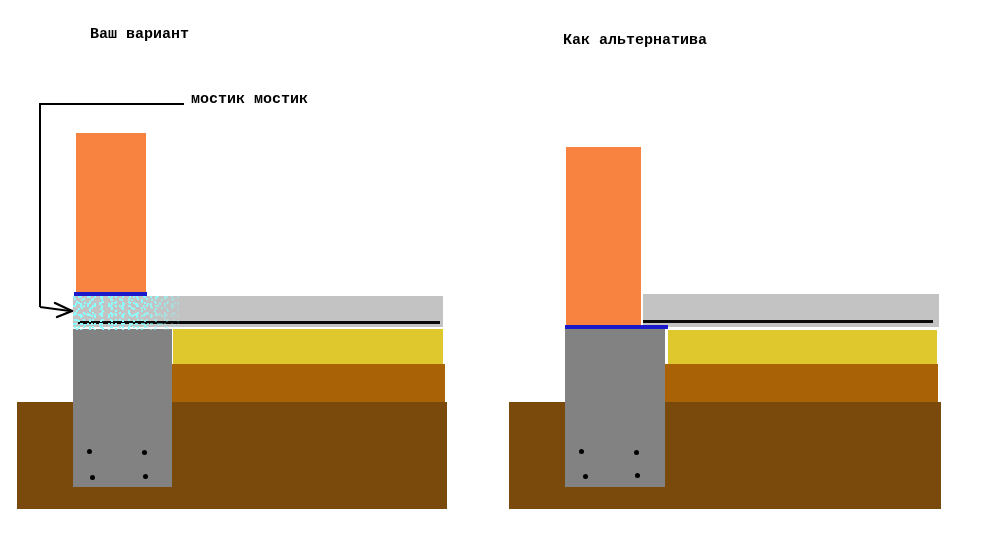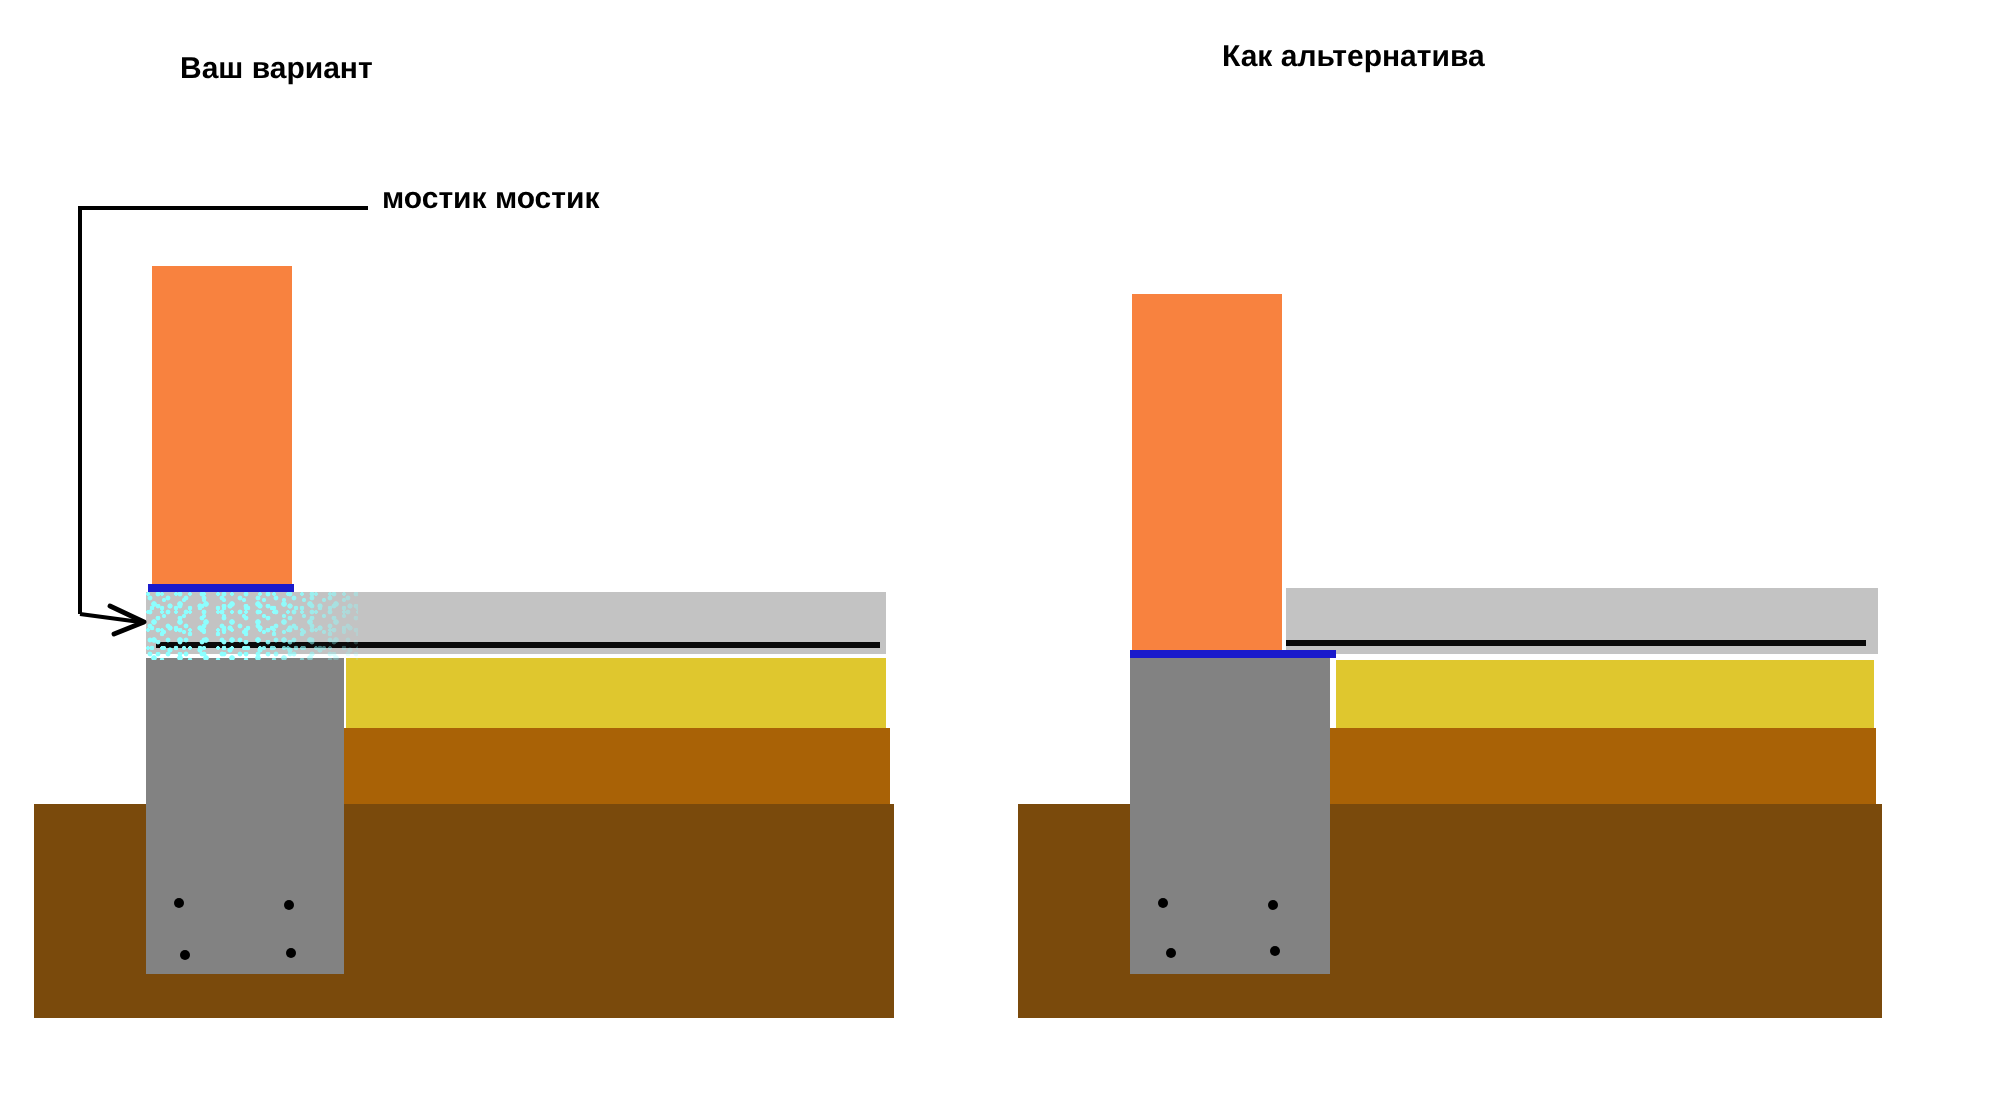--- a/index.html
+++ b/index.html
@@ -1,17 +1,17 @@
 <!DOCTYPE html>
 <html style="--wall-orange: #F8823F; --membrane-blue: #1A1ACC; --slab-gray: #C3C3C3; --foundation-gray: #828282; --insulation-yellow: #DFC72E; --subbase-brown: #A96206; --soil-brown: #7A4A0C; --cold-speckle-cyan: #8CFFFF; --rebar-black: #0A0A0A; --line-black: #000000;"><head>
 <meta charset="utf-8">
 <style>
   html,body{margin:0;padding:0;background:#fff;}
   body{width:1000px;height:553px;font-family:"Liberation Sans",sans-serif;}
-  .stage{position:relative;width:1000px;height:553px;background:#fff;overflow:hidden;}
+  .stage{position:relative;width:1000px;height:553px;background:#fff;overflow:hidden;font-family:Liberation Mono, monospace;}
   .title{position:absolute;font-size:15px;font-weight:bold;color:#000;white-space:nowrap;z-index:20;}
   .layer{position:absolute;}
   .ground{background:var(--soil-brown);z-index:1;}
   .subbase{background:var(--subbase-brown);z-index:2;}
   .insul-yellow{background:var(--insulation-yellow);z-index:2;}
   .slab{background:var(--slab-gray);z-index:3;}
   .foundation{background:var(--foundation-gray);z-index:4;}
   .wall{background:var(--wall-orange);z-index:6;}
   .membrane{background:var(--membrane-blue);z-index:7;}
   .rebar{background:var(--rebar-black);z-index:5;}
@@ -60,21 +60,21 @@
 
   <div class="layer wall" style="left:76px;top:133px;width:70px;height:159px;"></div>
 
   <div class="layer membrane" style="left:74px;top:292px;width:73px;height:4px;"></div>
 
   <div class="dot" style="left:87px;top:449px;"></div>
   <div class="dot" style="left:142px;top:450px;"></div>
   <div class="dot" style="left:90px;top:475px;"></div>
   <div class="dot" style="left:143px;top:474px;"></div>
 
-  <div class="title" style="left:563px;top:20px;margin-left:48px;">Как альтернатива</div>
+  <div class="title" style="left:563px;top:32px;">Как альтернатива</div>
 
   <div class="layer ground" style="left:509px;top:402px;width:432px;height:107px;"></div>
 
   <div class="layer subbase" style="left:665px;top:364px;width:273px;height:38px;"></div>
 
   <div class="layer insul-yellow" style="left:668px;top:330px;width:269px;height:34px;"></div>
 
   <div class="layer foundation" style="left:565px;top:329px;width:100px;height:158px;"></div>
 
   <div class="layer slab" style="left:643px;top:294px;width:296px;height:33px;"></div>

